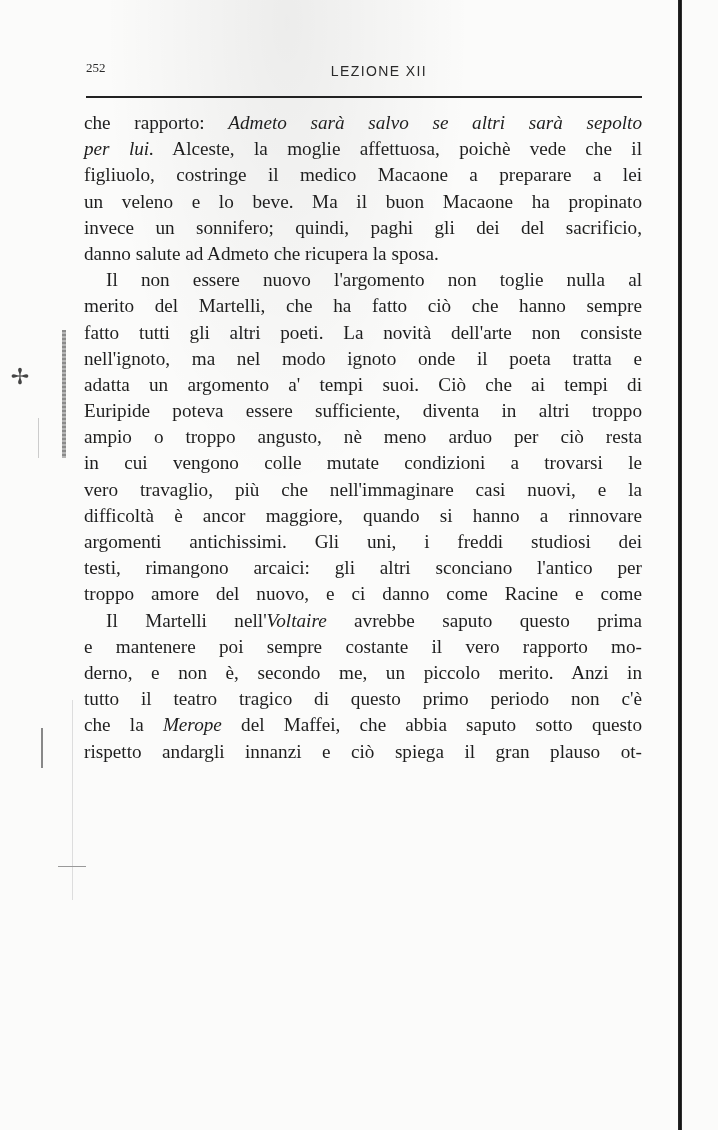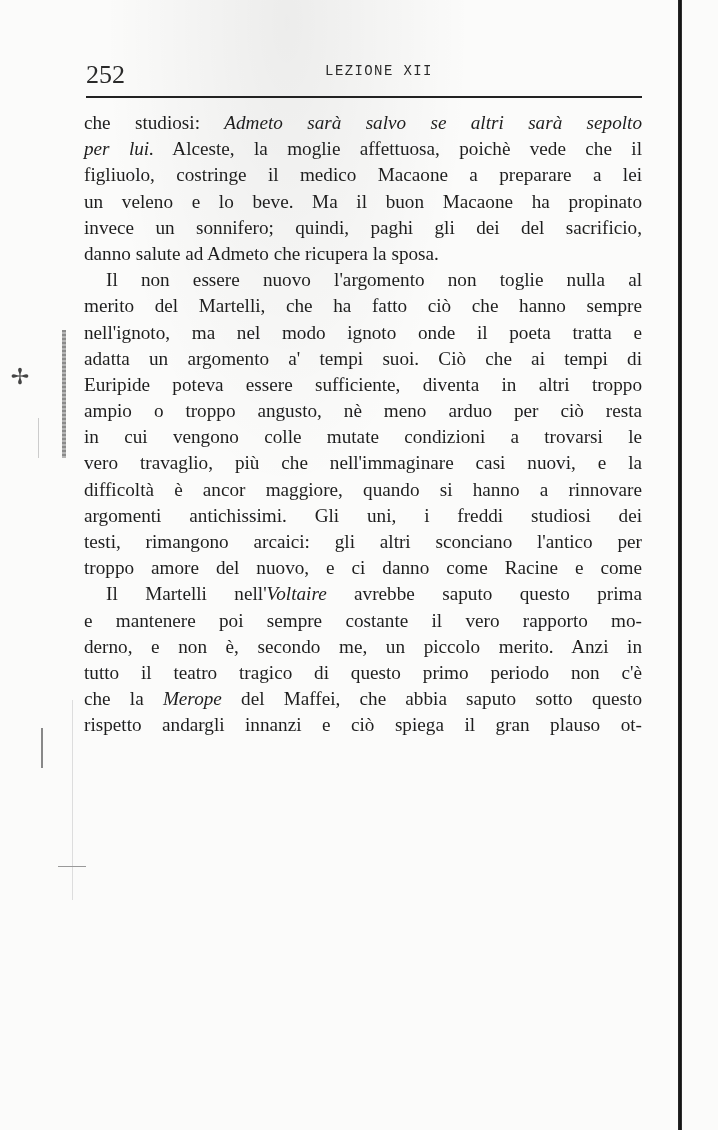--- a/index.html
+++ b/index.html
@@ -13,25 +13,25 @@
     position:absolute; left:0; top:0; width:718px; height:1130px;
     background:
       radial-gradient(ellipse at 40% 2%, rgba(0,0,0,0.06), rgba(0,0,0,0) 30%),
       #fbfbfa;
   }
   .header {
     position:absolute; left:86px; top:60px; width:556px; height:28px;
   }
   .page-number {
     position:absolute; left:0; top:0;
-    font-family:"Liberation Serif", serif; font-size:26px; color:#2a2a2a;
+    font-family:"Liberation Serif", serif; font-size:13px; color:#2a2a2a;
   }
   .running-head {
     position:absolute; left:0; right:0; top:3px; text-align:center;
-    font-family:Liberation Mono, monospace; font-size:14px; letter-spacing:1.4px; color:#2a2a2a;
+    font-family:Liberation Sans, sans-serif; font-size:14px; letter-spacing:1.4px; color:#2a2a2a;
     padding-left:30px;
   }
   .header-rule {
     position:absolute; left:86px; top:96px; width:556px; height:2px; background:#222;
   }
   .text-block {
     position:absolute; left:84px; top:110px; width:558px;
     font-family:"Liberation Serif", serif; font-size:19.2px; line-height:26.2px;
     color:#1e1e1e;
   }
@@ -79,28 +79,29 @@
 <div class="header-rule"></div>
 
 <div class="margin-mark">✢</div>
 <div class="margin-bar"></div>
 <div class="margin-faint"></div>
 <div class="margin-tick"></div>
 <div class="margin-line"></div>
 <div class="margin-squiggle"></div>
 
 <div class="text-block" id="text-block">
-    <span class="line"><span>che studiosi: </span><em>Admeto sarà salvo se altri sarà sepolto</em></span>
+    <span class="line"><span>che rapporto: </span><em>Admeto sarà salvo se altri sarà sepolto</em></span>
     <span class="line"><em>per lui.</em><span> Alceste, la moglie affettuosa, poichè vede che il</span></span>
     <span class="line"><span>figliuolo, costringe il medico Macaone a preparare a lei</span></span>
     <span class="line"><span>un veleno e lo beve. Ma il buon Macaone ha propinato</span></span>
     <span class="line"><span>invece un sonnifero; quindi, paghi gli dei del sacrificio,</span></span>
     <span class="line last"><span>danno salute ad Admeto che ricupera la sposa.</span></span>
     <span class="line indent"><span>Il non essere nuovo l'argomento non toglie nulla al</span></span>
     <span class="line"><span>merito del Martelli, che ha fatto ciò che hanno sempre</span></span>
+    <span class="line"><span>fatto tutti gli altri poeti. La novità dell'arte non consiste</span></span>
     <span class="line"><span>nell'ignoto, ma nel modo ignoto onde il poeta tratta e</span></span>
     <span class="line"><span>adatta un argomento a' tempi suoi. Ciò che ai tempi di</span></span>
     <span class="line"><span>Euripide poteva essere sufficiente, diventa in altri troppo</span></span>
     <span class="line"><span>ampio o troppo angusto, nè meno arduo per ciò resta</span></span>
     <span class="line"><span>in cui vengono colle mutate condizioni a trovarsi le</span></span>
     <span class="line"><span>vero travaglio, più che nell'immaginare casi nuovi, e la</span></span>
     <span class="line"><span>difficoltà è ancor maggiore, quando si hanno a rinnovare</span></span>
     <span class="line"><span>argomenti antichissimi. Gli uni, i freddi studiosi dei</span></span>
     <span class="line"><span>testi, rimangono arcaici: gli altri sconciano l'antico per</span></span>
     <span class="line"><span>troppo amore del nuovo, e ci danno come Racine e come</span></span>

